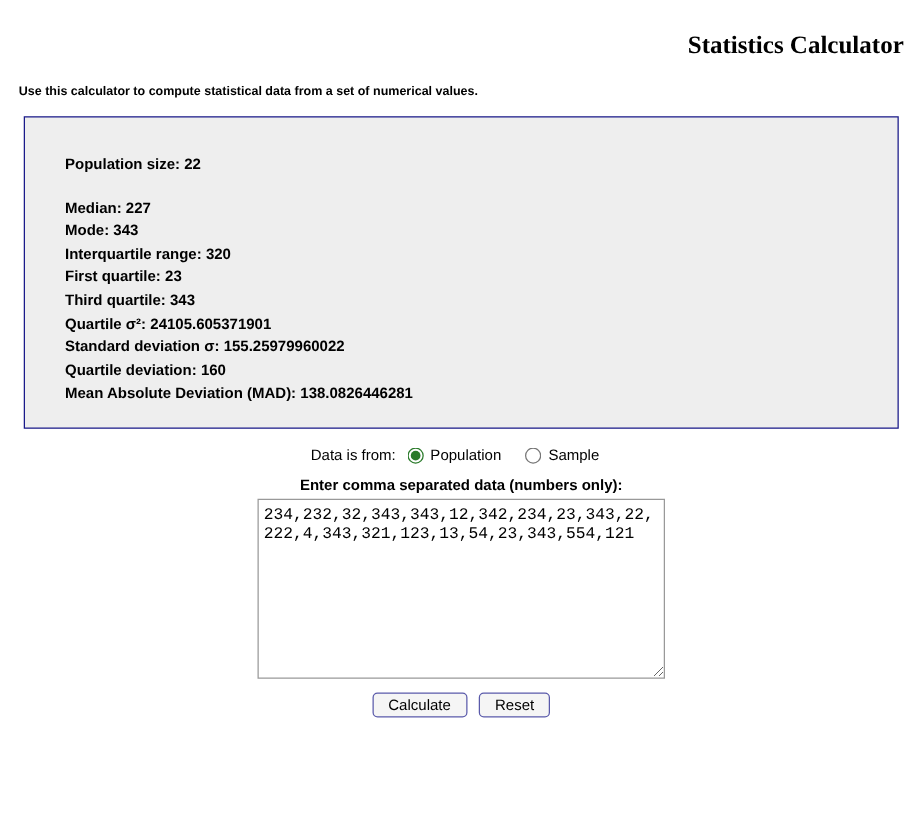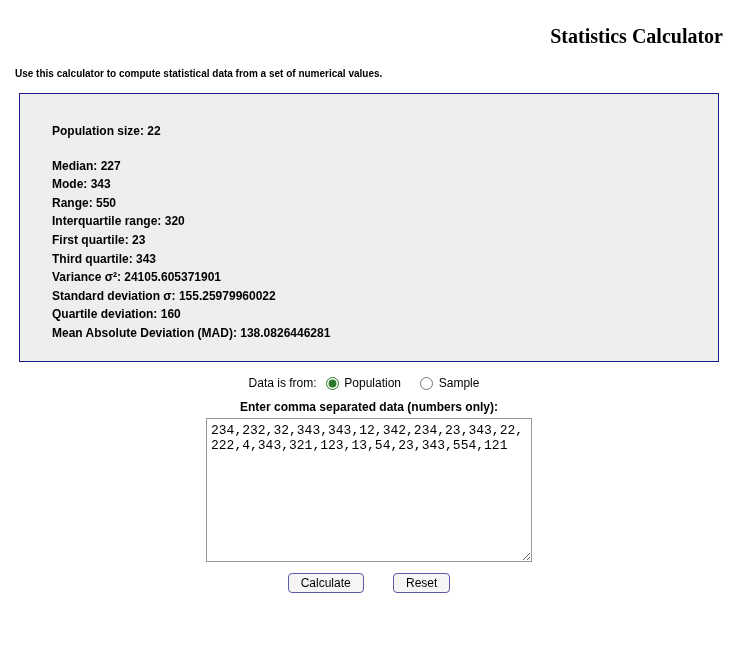--- a/index.html
+++ b/index.html
@@ -77,21 +77,21 @@
       margin-top: 8px;
     }
     button {
       font-family: Verdana, Geneva, sans-serif;
       font-size: 12px;
       background: #f5f5f5;
       border: 1px solid #5a5aaa;
       border-radius: 4px;
       padding: 2px 12px;
       cursor: pointer;
-      margin: 0 13px;
+      margin: 0 3px;
     }
   </style>
 </head>
 <body>
 
 <h1>Statistics Calculator</h1>
 
 <div class="subtitle">Use this calculator to compute statistical data from a set of numerical values.</div>
 
 <div class="results-box">
@@ -102,37 +102,33 @@
   <div class="spacer"></div>
   <div class="result-line">
     <span>Median:</span>
     <span>227</span>
   </div>
   <div class="result-line">
     <span>Mode:</span>
     <span>343</span>
   </div>
   <div class="result-line">
-    <span>Range:</span>
-    <span>550</span>
-  </div>
-  <div class="result-line">
     <span>Interquartile range:</span>
     <span>320</span>
   </div>
   <div class="result-line">
     <span>First quartile:</span>
     <span>23</span>
   </div>
   <div class="result-line">
     <span>Third quartile:</span>
     <span>343</span>
   </div>
   <div class="result-line">
-    <span>Variance σ²:</span>
+    <span>Quartile σ²:</span>
     <span>24105.605371901</span>
   </div>
   <div class="result-line">
     <span>Standard deviation σ:</span>
     <span>155.25979960022</span>
   </div>
   <div class="result-line">
     <span>Quartile deviation:</span>
     <span>160</span>
   </div>

